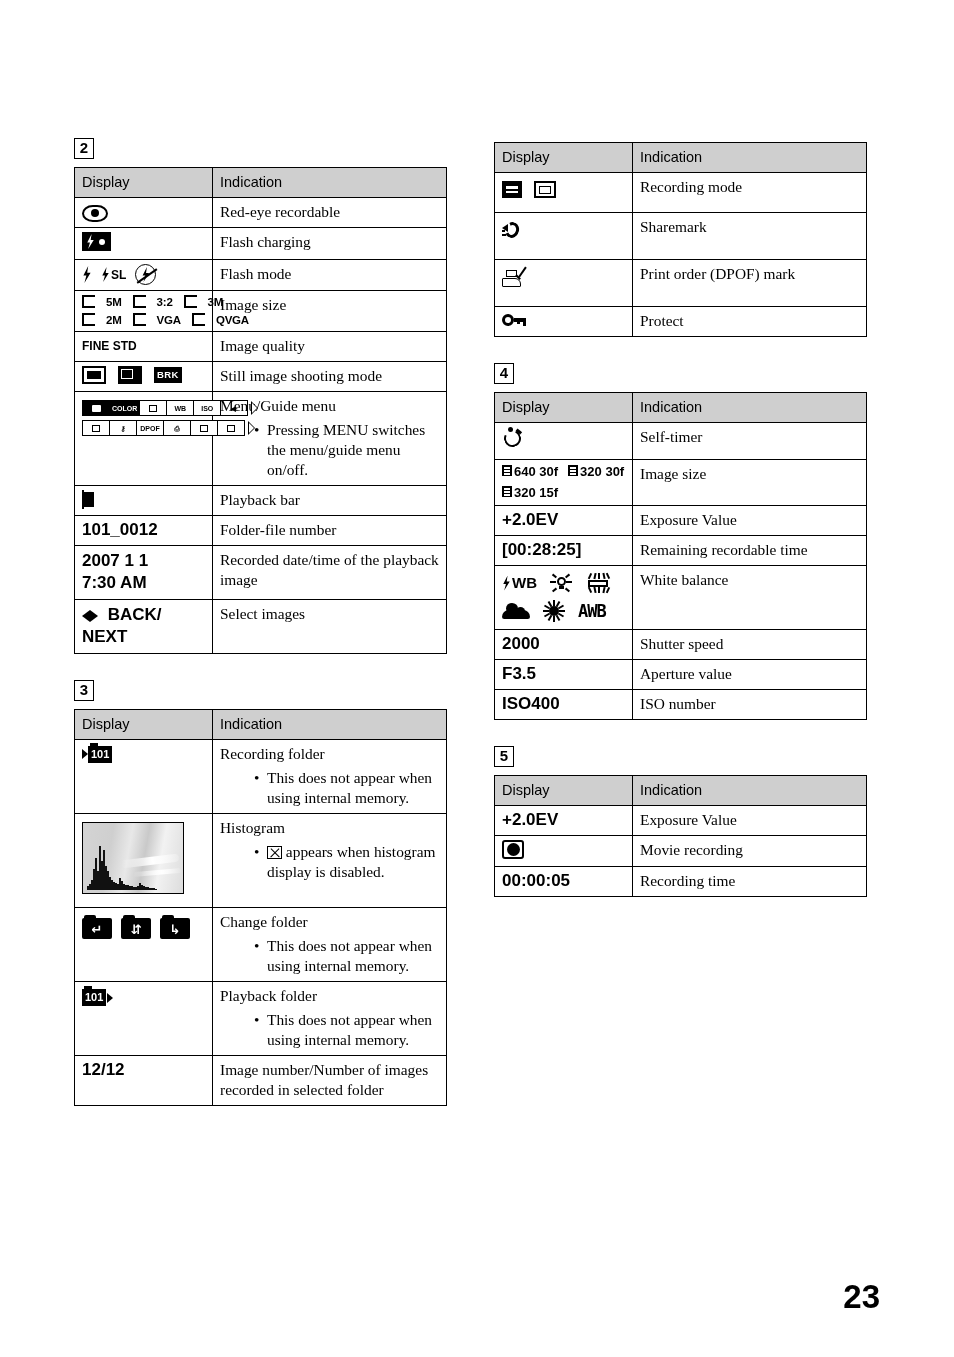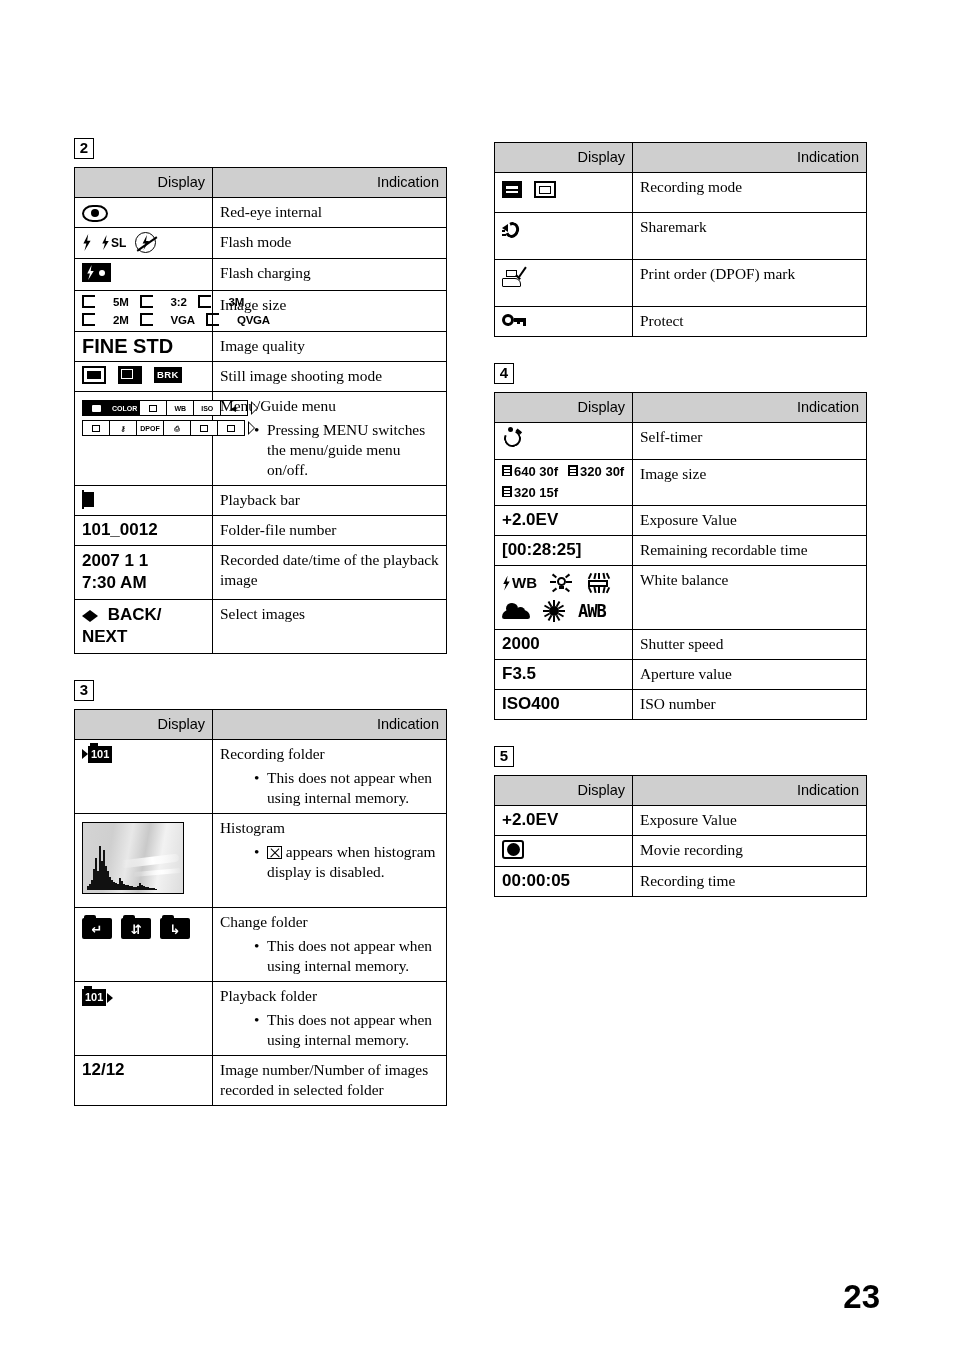--- a/index.html
+++ b/index.html
@@ -62,21 +62,21 @@
     border: 1px solid #000;
     vertical-align: top;
     padding: 4px 7px 5px 7px;
   }
   table.tbl thead th {
     background: #cfcfcf;
     font-family: "Liberation Sans", sans-serif;
     font-weight: normal;
     font-size: 14.5px;
     line-height: 18px;
-    text-align: right;
+    text-align: left;
     padding: 5px 7px 6px 7px;
     border-bottom: 1.4px solid #000;
   }
   .c-display { width: 138px; }
   .c-ind { width: 234px; }
 
   td.ind {
     font-family: "Liberation Serif", serif;
     font-size: 15.4px;
     line-height: 20px;
@@ -147,21 +147,21 @@
     transform: rotate(-35deg); transform-origin:center;
   }
 
   
   .ico-charging {
     background:#000; padding:2px 6px 2px 4px; display:inline-flex; align-items:center; gap:4px;
   }
   .ico-charging .dot { width:6px; height:6px; border-radius:50%; background:#fff; display:inline-block; }
 
   
-  .size-ico { display:inline-flex; align-items:flex-end; gap:18px; }
+  .size-ico { display:inline-flex; align-items:flex-end; gap:11px; }
   .size-ico .brk {
     width:13px; height:13px; border-left:2.6px solid #000; border-bottom:2.6px solid #000;
     border-top:2.6px solid #000; box-sizing:border-box;
   }
   .size-ico .lbl {
     font-family:"Liberation Sans",sans-serif; font-weight:bold; font-size:11.5px; line-height:11px;
     letter-spacing:-0.2px;
   }
   .size-grid { display:flex; flex-direction:column; gap:5px; }
   .size-grid .r { display:flex; gap:11px; }
@@ -483,48 +483,48 @@
           <th>Display</th>
           <th>Indication</th>
         </tr>
       </thead>
       <tbody>
 
         <tr>
           <td class="disp icons">
             <span class="ico ico-eye"></span>
           </td>
-          <td class="ind">Red-eye internal</td>
+          <td class="ind">Red-eye recordable</td>
+        </tr>
+
+        <tr>
+          <td class="disp icons">
+            <span class="ico-charging">
+              <span class="bolt sm wht"></span>
+                <span class="dot"></span>
+            </span>
+          </td>
+          <td class="ind">Flash charging</td>
         </tr>
 
         <tr>
           <td class="disp icons">
             <span class="irow tight">
               <span class="bolt"></span>
               <span style="display:inline-flex;align-items:center;gap:1px;">
                 <span class="bolt sm"></span>
                   <span class="flash-sl">SL</span>
               </span>
               <span class="ico ico-flashoff">
                 <span class="bolt sm"></span>
                   <span class="slash"></span>
               </span>
             </span>
           </td>
           <td class="ind">Flash mode</td>
-        </tr>
-
-        <tr>
-          <td class="disp icons">
-            <span class="ico-charging">
-              <span class="bolt sm wht"></span>
-                <span class="dot"></span>
-            </span>
-          </td>
-          <td class="ind">Flash charging</td>
         </tr>
 
         <tr>
           <td class="disp icons">
             <span class="size-grid">
               <span class="r">
                 <span class="size-ico">
                     <span class="brk"></span>
                     <span class="lbl">5M</span>
                   </span>
@@ -550,21 +550,21 @@
                     <span class="brk"></span>
                     <span class="lbl">QVGA</span>
                   </span>
               </span>
             </span>
           </td>
           <td class="ind">Image size</td>
         </tr>
 
         <tr>
-          <td class="disp" style="font-size:20px;">FINE STD</td>
+          <td class="disp" style="font-size:12px;">FINE STD</td>
           <td class="ind">Image quality</td>
         </tr>
 
         <tr>
           <td class="disp icons">
             <span class="irow">
               <span class="ico-single">
                   <i></i>
                 </span>
               <span class="ico-burst"></span>

